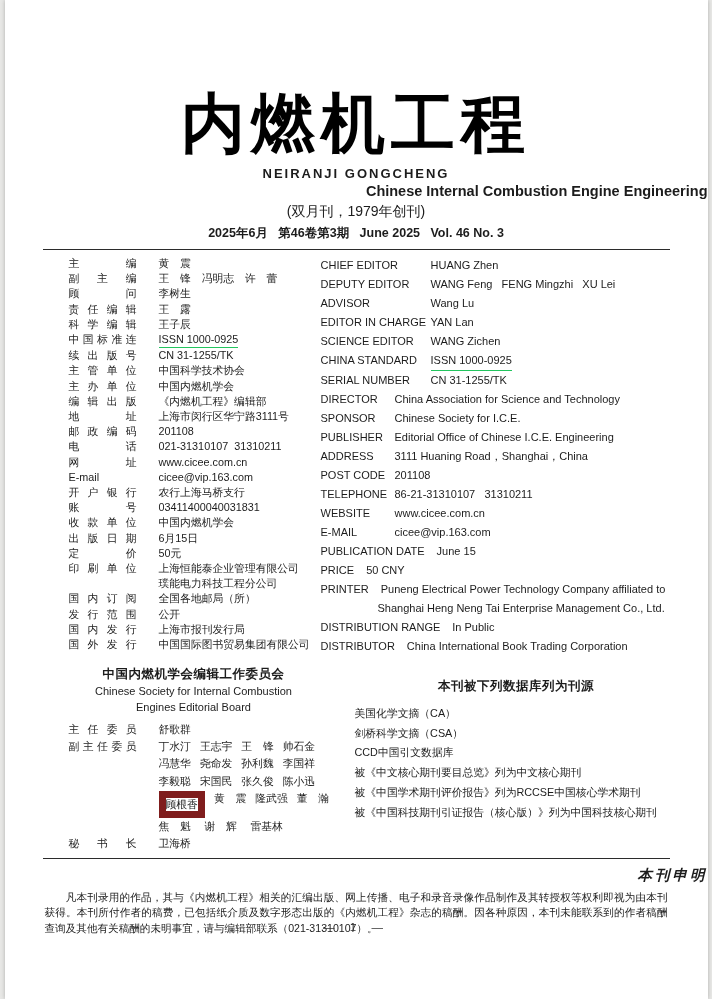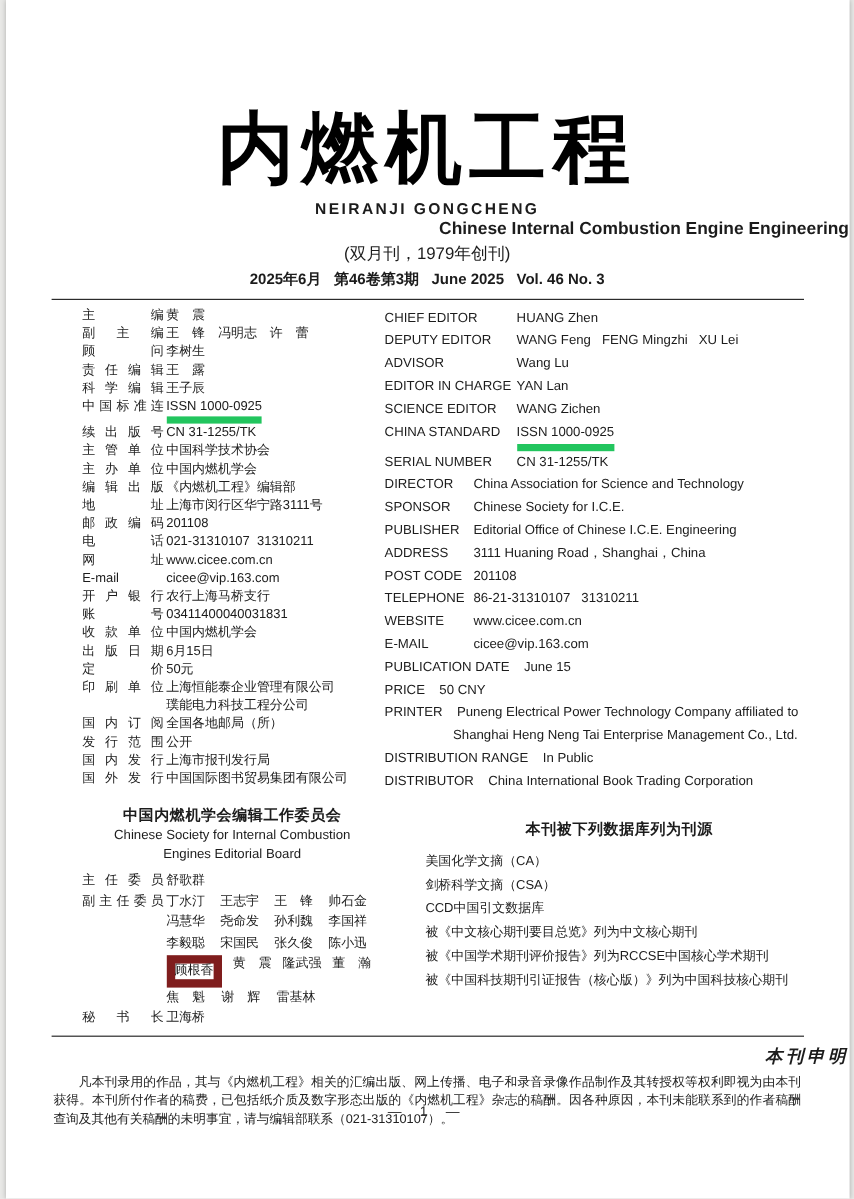--- a/index.html
+++ b/index.html
@@ -18,24 +18,24 @@
   .title-en{font-size:14.5px;font-weight:bold;margin-top:2px;text-align:right;}
   .subtitle{font-size:14px;margin-top:4px;}
   .issue-line{font-size:12.5px;font-weight:bold;margin-top:4px;white-space:pre-wrap;}
   .rule{border:none;border-top:1.5px solid #2b2b2b;margin:7px 38px 0 38px;}
   .rule-bottom{border:none;border-top:1.2px solid #2b2b2b;margin:6px 38px 0 38px;}
   
   .columns{display:flex;padding:6px 30px 0 64px;}
   .col-left{width:250px;flex-shrink:0;}
   .col-right{flex:1;padding-left:2px;}
   .lrow{display:flex;font-size:10.8px;line-height:15.2px;}
-  .lbl{display:inline-block;width:68px;flex-shrink:0;text-align:justify;text-align-last:justify;margin-right:2px;white-space:normal;}
+  .lbl{display:inline-block;width:68px;flex-shrink:0;text-align:justify;text-align-last:justify;margin-right:22px;white-space:normal;}
   .val{white-space:pre-wrap;}
   .vline{display:block;}
-  .u{border-bottom:6px solid #22c55e;padding-bottom:0;}
+  .u{border-bottom:1px solid #22c55e;padding-bottom:0;}
   .rrow{display:flex;font-size:11px;line-height:19px;}
   .rlbl{flex-shrink:0;}
   .w1{width:110px;}
   .w2{width:74px;}
   .rrow.inline{display:block;}
   .rlbl-in{margin-right:12px;}
   .val2-en{margin-left:57px;line-height:19px;}
   
   .bsec{display:flex;padding:10px 30px 0 64px;}
   .board{width:250px;flex-shrink:0;}

